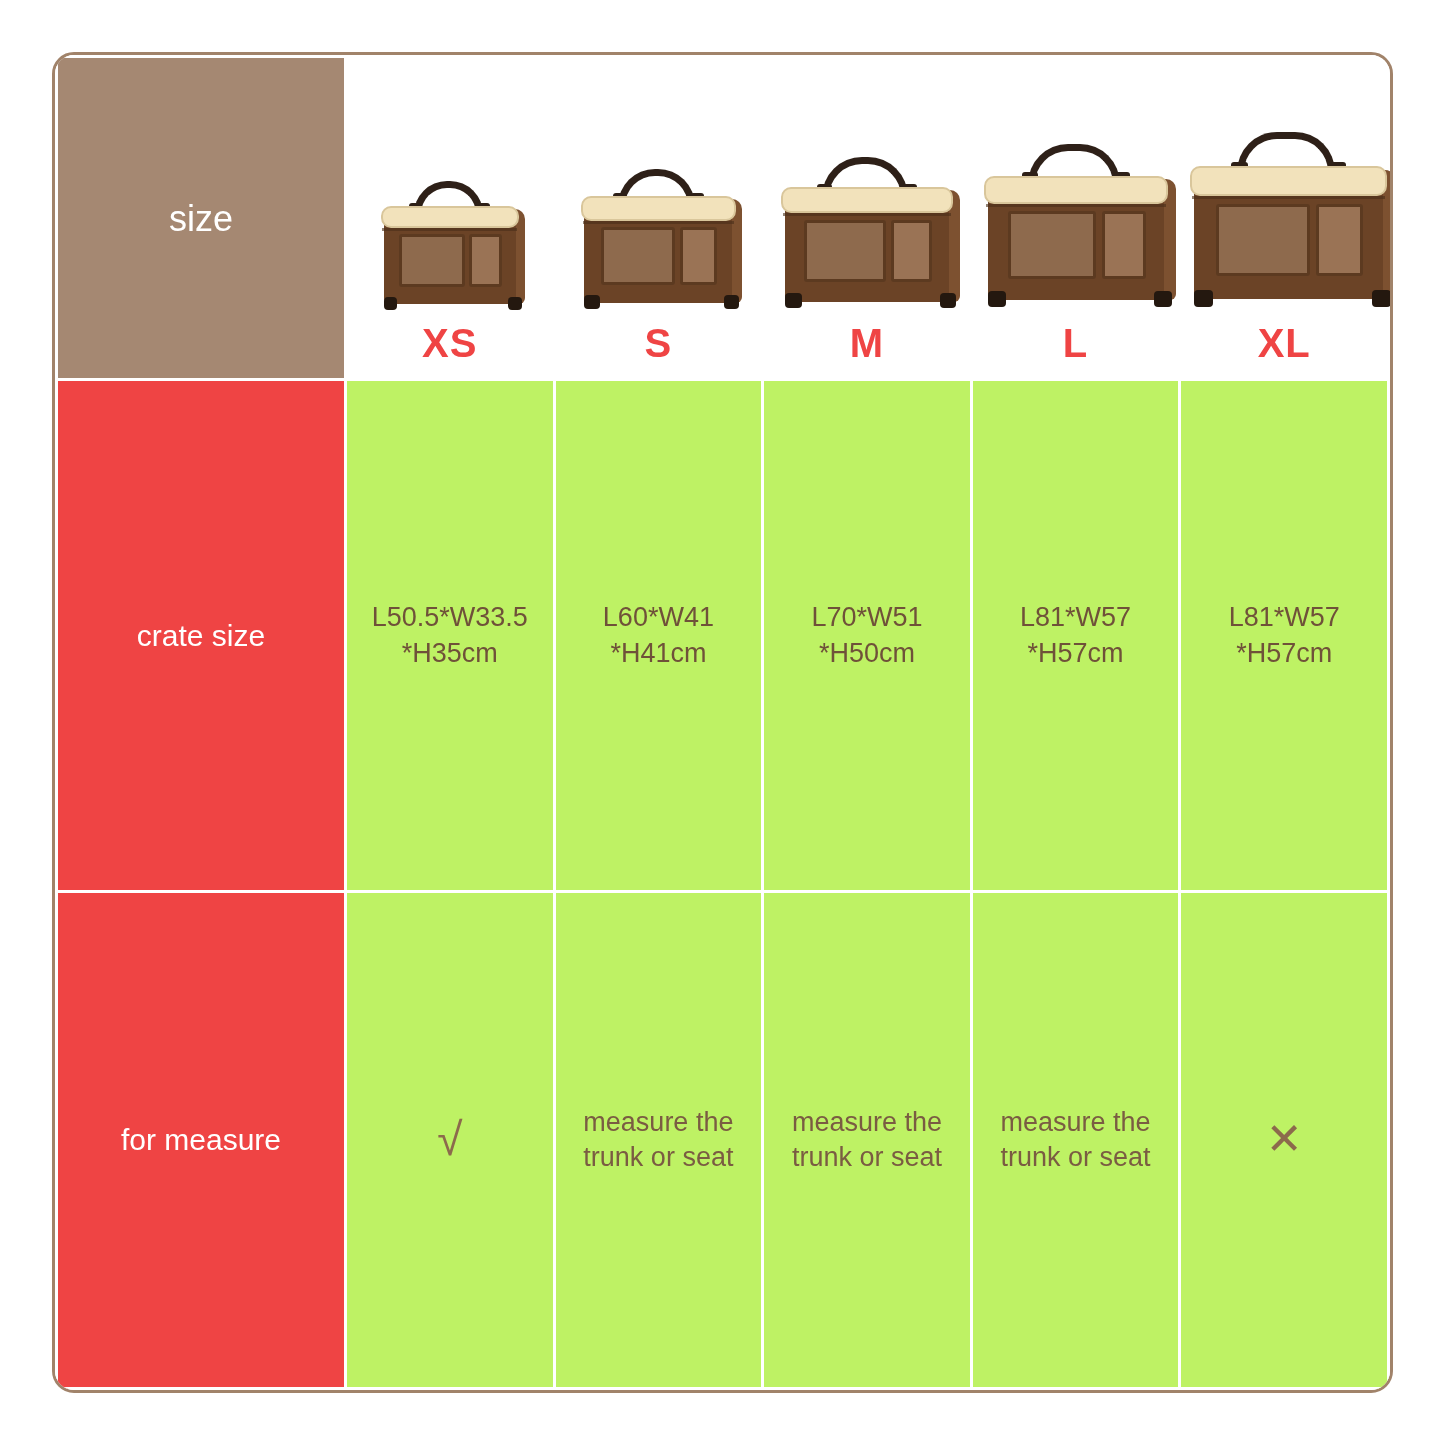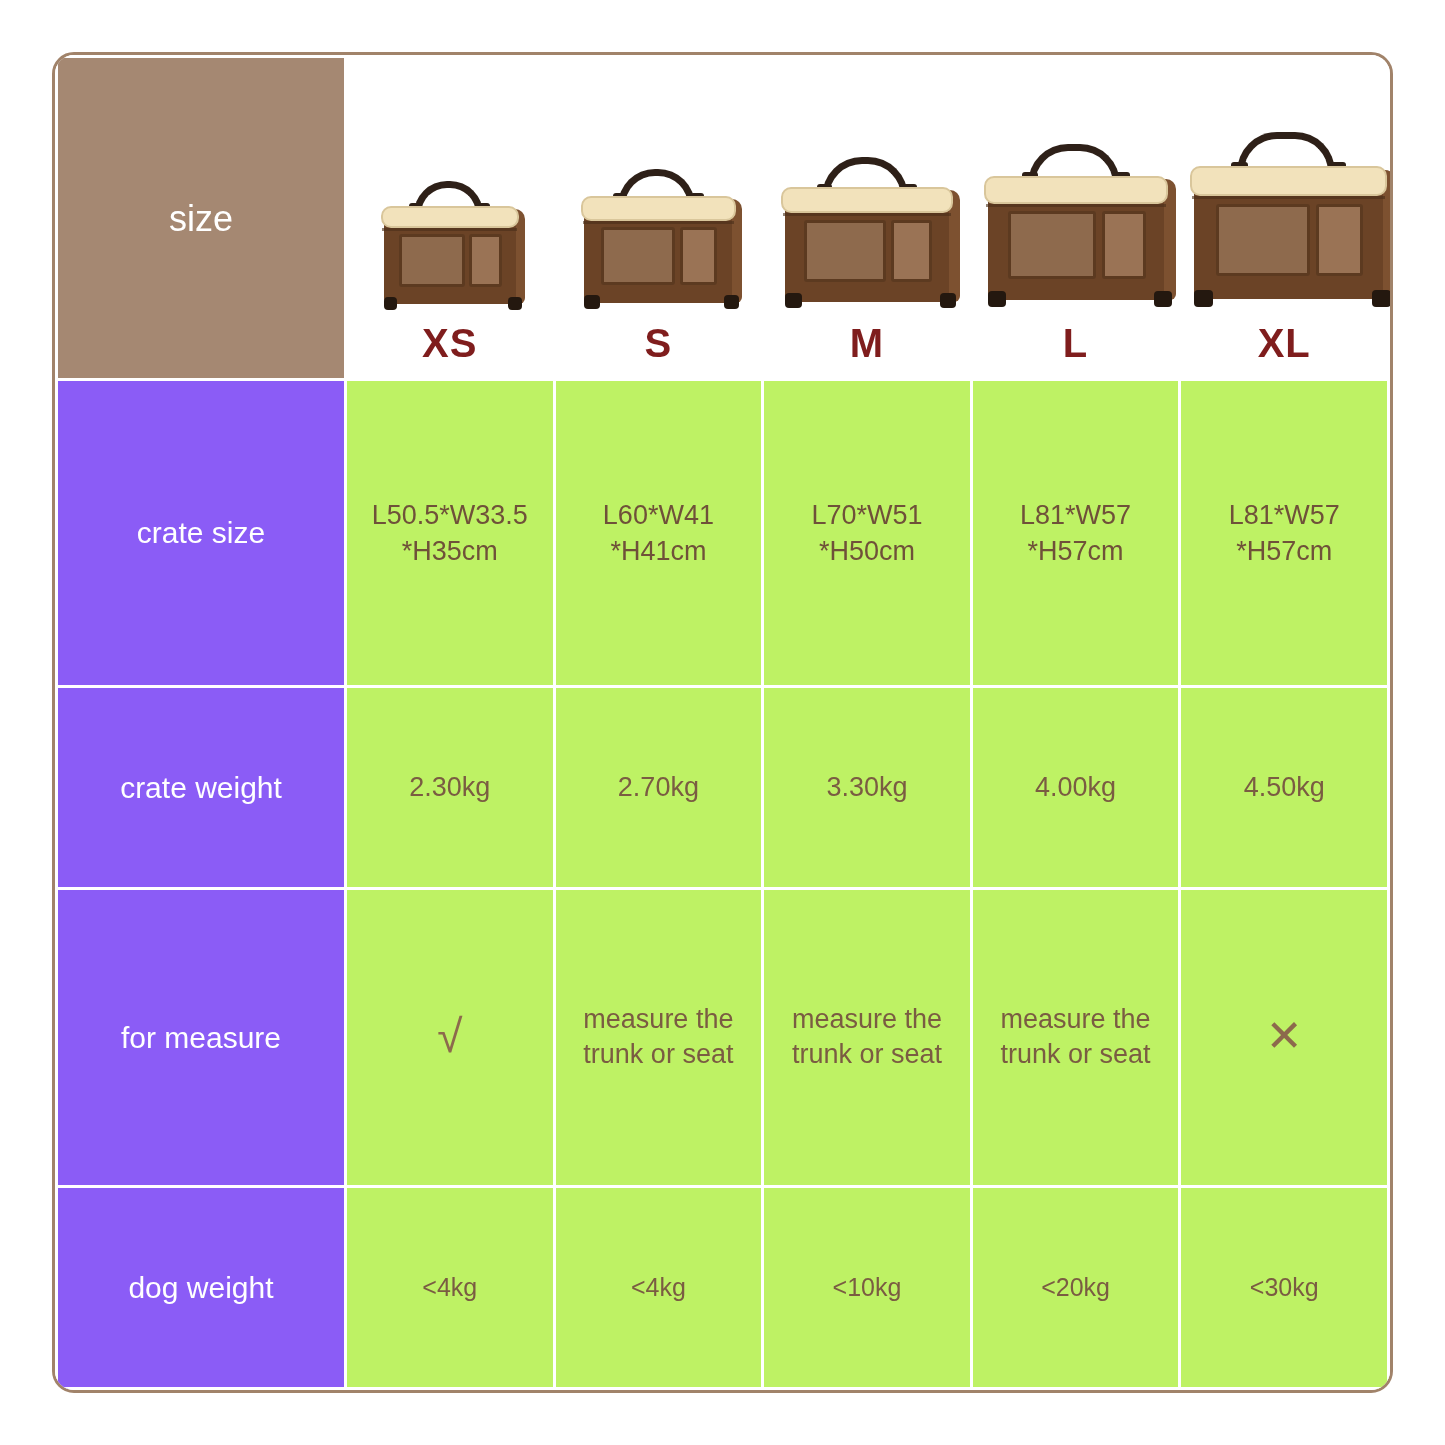--- a/index.html
+++ b/index.html
@@ -35,21 +35,21 @@
     border-collapse: collapse;
     table-layout: fixed;
   }
   table.spec td {
     border: 3px solid #ffffff;
     vertical-align: middle;
     text-align: center;
   }
   
   td.label {
-    background: #8b5cf6;
+    background: #ef4444;
     color: #ffffff;
     font-size: 30px;
     font-weight: 400;
     line-height: 1.25;
     padding: 10px 14px;
     width: 258px;
   }
   td.label.two-line { font-size: 29px; }
 
   
@@ -88,21 +88,21 @@
     flex-direction: column;
     justify-content: flex-end;
     align-items: center;
     height: 100%;
     box-sizing: border-box;
     padding-bottom: 12px;
   }
   .size-letter {
     font-size: 40px;
     font-weight: 700;
-    color: #7f1d1d;
+    color: #ef4444;
     letter-spacing: 1px;
     margin-top: 3px;
   }
   .mark {
     font-size: 46px;
     color: #8c6a4c;
     line-height: 1;
     display: inline-block;
   }
   .mark.cross { font-size: 44px; font-weight: 400; }
@@ -329,28 +329,20 @@
         <td class="val sizecell">
           <div>L81*W57</div>
           <div>*H57cm</div>
         </td>
         <td class="val sizecell">
           <div>L81*W57</div>
           <div>*H57cm</div>
         </td>
       </tr>
 
-      <tr>
-        <td class="label">crate weight</td>
-        <td class="val">2.30kg</td>
-        <td class="val">2.70kg</td>
-        <td class="val">3.30kg</td>
-        <td class="val">4.00kg</td>
-        <td class="val">4.50kg</td>
-      </tr>
 
 
       <tr>
         <td class="label">for measure</td>
         <td class="val">
           <span class="mark">√</span>
         </td>
         <td class="val">
           <div class="mtext">measure the</div>
           <div class="mtext">trunk or seat</div>
@@ -362,26 +354,18 @@
         <td class="val">
           <div class="mtext">measure the</div>
           <div class="mtext">trunk or seat</div>
         </td>
         <td class="val">
           <span class="mark cross">✕</span>
         </td>
       </tr>
 
 
-      <tr>
-        <td class="label">dog weight</td>
-        <td class="val small">&lt;4kg</td>
-        <td class="val small">&lt;4kg</td>
-        <td class="val small">&lt;10kg</td>
-        <td class="val small">&lt;20kg</td>
-        <td class="val small">&lt;30kg</td>
-      </tr>
 
 
     </tbody>
       </table>
   </div>
 </div>
 
 </body></html>

